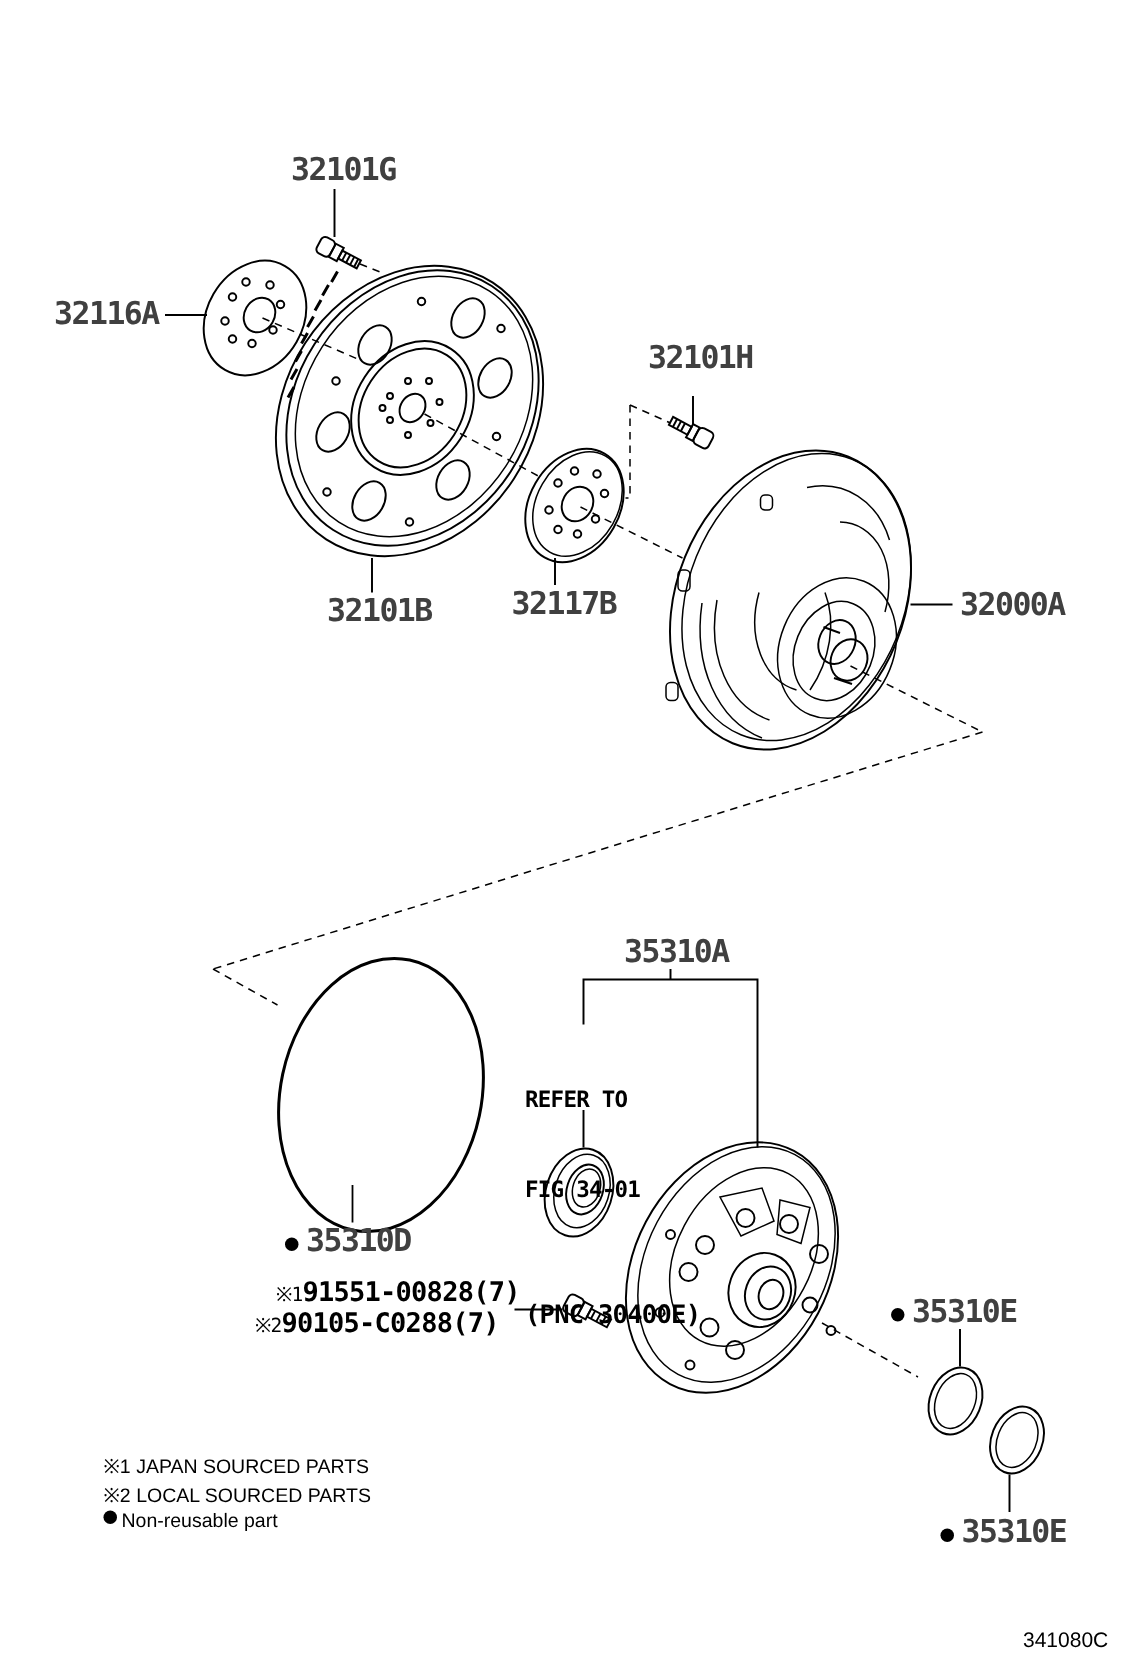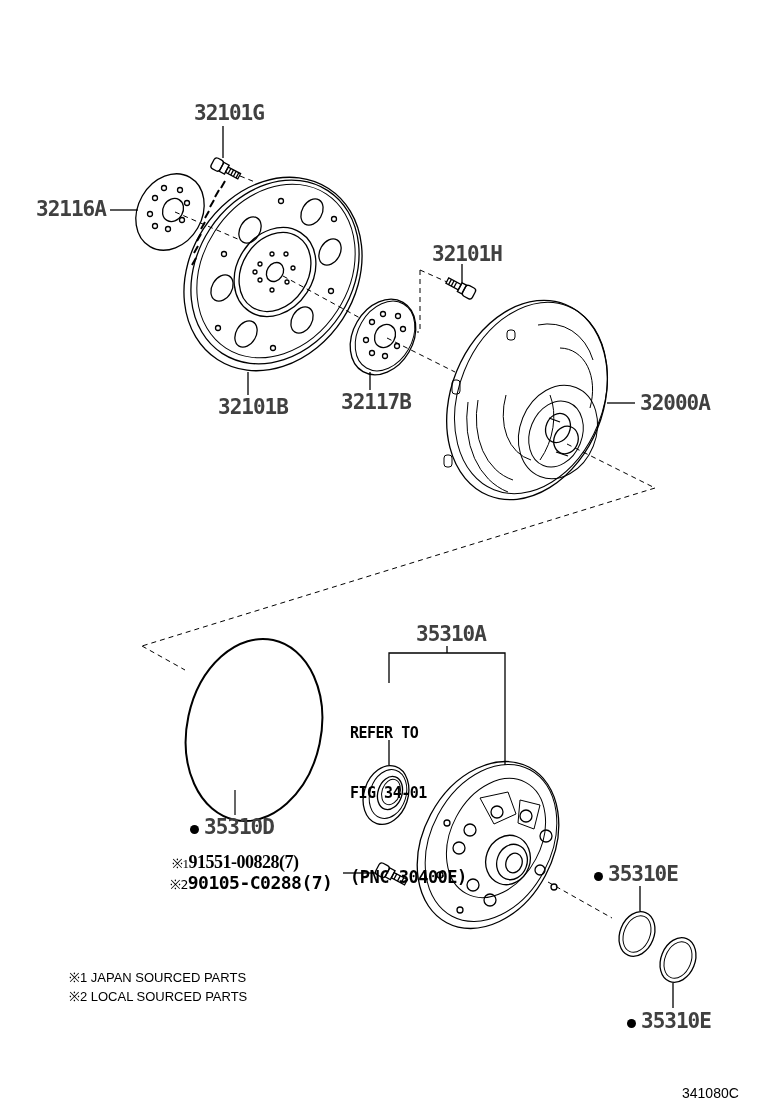--- a/index.html
+++ b/index.html
@@ -203,46 +203,47 @@
       <ellipse cx="678" cy="960" rx="17" ry="23" transform="rotate(22 678 960)"></ellipse>
       <ellipse cx="678" cy="960" rx="13" ry="19" transform="rotate(22 678 960)" stroke-width="1"></ellipse>
     </g>
     <line x1="673" y1="983" x2="673" y2="1008"></line>
   </g>
 </svg>
 
 <div class="lbl" style="left:194px;top:103px;">32101G</div>
 <div class="lbl" style="left:36px;top:199px;">32116A</div>
 <div class="lbl" style="left:218px;top:397px;">32101B</div>
-<div class="lbl" style="left:432px;top:244px;">32101H</div>
+<div class="lbl" style="left:432px;top:228px;">32101H</div>
 <div class="lbl" style="left:341px;top:392px;">32117B</div>
 <div class="lbl" style="left:640px;top:393px;">32000A</div>
 <div class="lbl" style="left:416px;top:624px;">35310A</div>
 
 <div class="lbl" style="left:190px;top:817px;">
   <span class="dot"></span><span>35310D</span>
 </div>
 <div class="lbl" style="left:594px;top:864px;">
   <span class="dot"></span><span>35310E</span>
 </div>
 <div class="lbl" style="left:627px;top:1011px;">
   <span class="dot"></span><span>35310E</span>
 </div>
 
 <div class="note" style="left:350px;top:683px;">
   <div>REFER TO</div>
   <div>FIG 34-01</div>
   <div style="font-size:17px;margin-top:24px;">(PNC 30400E)</div>
 </div>
 
-<div class="bolt-lbl" style="left:172px;top:851px;font-family:Liberation Serif, serif;">
+<div class="bolt-lbl" style="left:184px;top:851px;">
   <span class="mk">※1</span><span>91551-00828</span><span>(7)</span>
 </div>
 <div class="bolt-lbl" style="left:170px;top:872px;">
   <span class="mk">※2</span><span>90105-C0288</span><span>(7)</span>
 </div>
 
 <div class="legend">
   <div><span>※1</span> <span>JAPAN SOURCED PARTS</span></div>
   <div><span>※2</span> <span>LOCAL SOURCED PARTS</span></div>
+  <div style="margin-top:-2px;"><span class="ldot"></span><span>Non-reusable part</span></div>
 </div>
 
 <div class="fig-no">341080C</div>
 
 </body></html>

